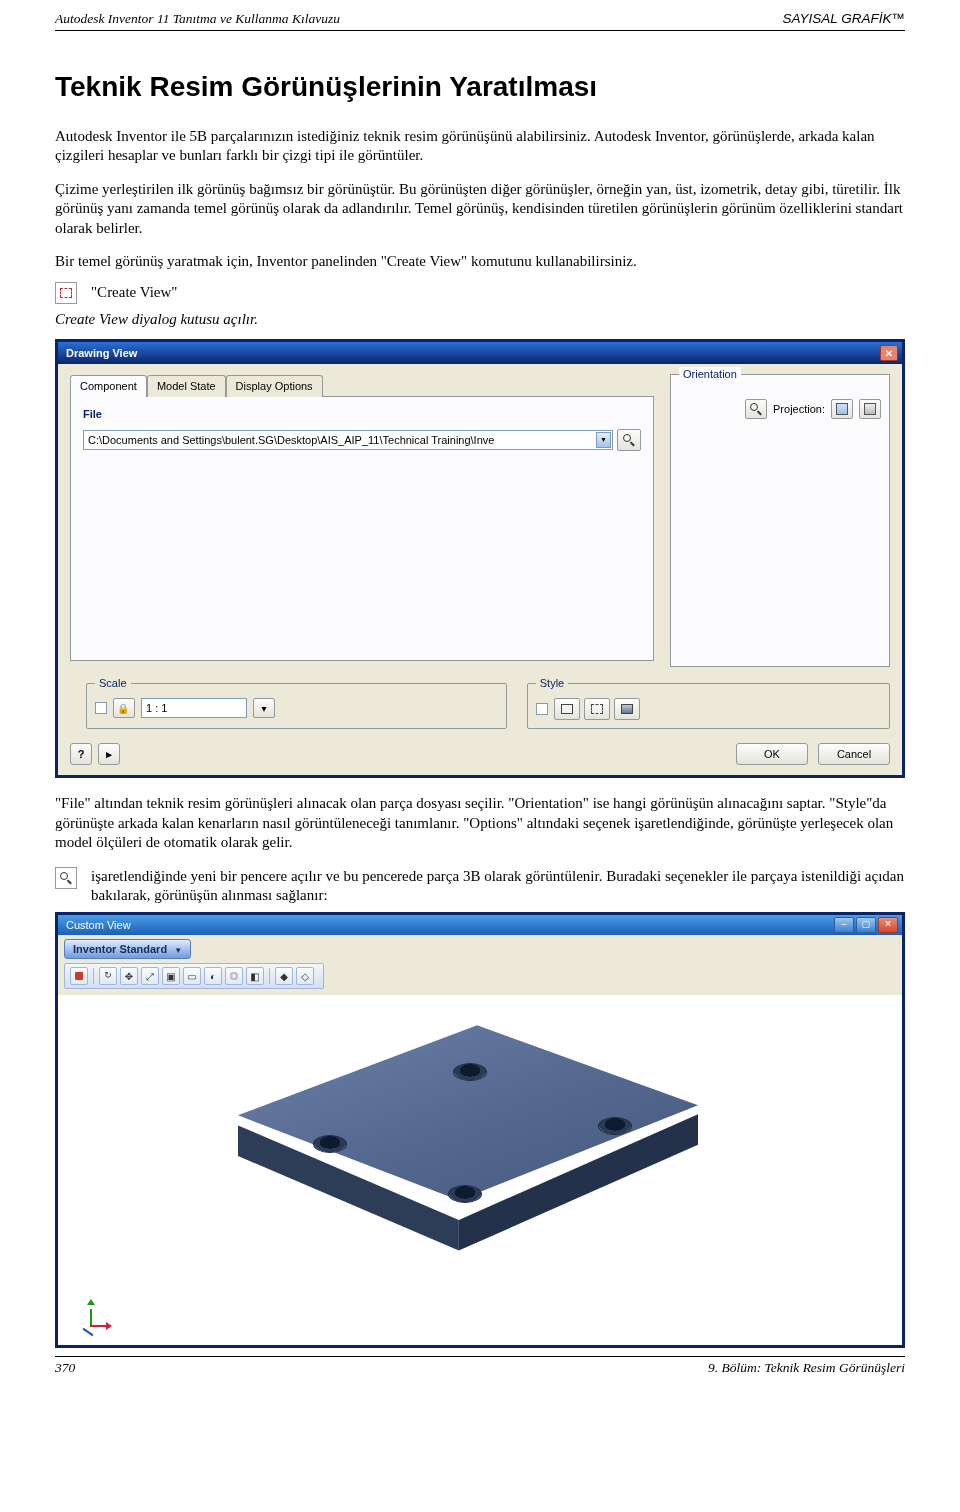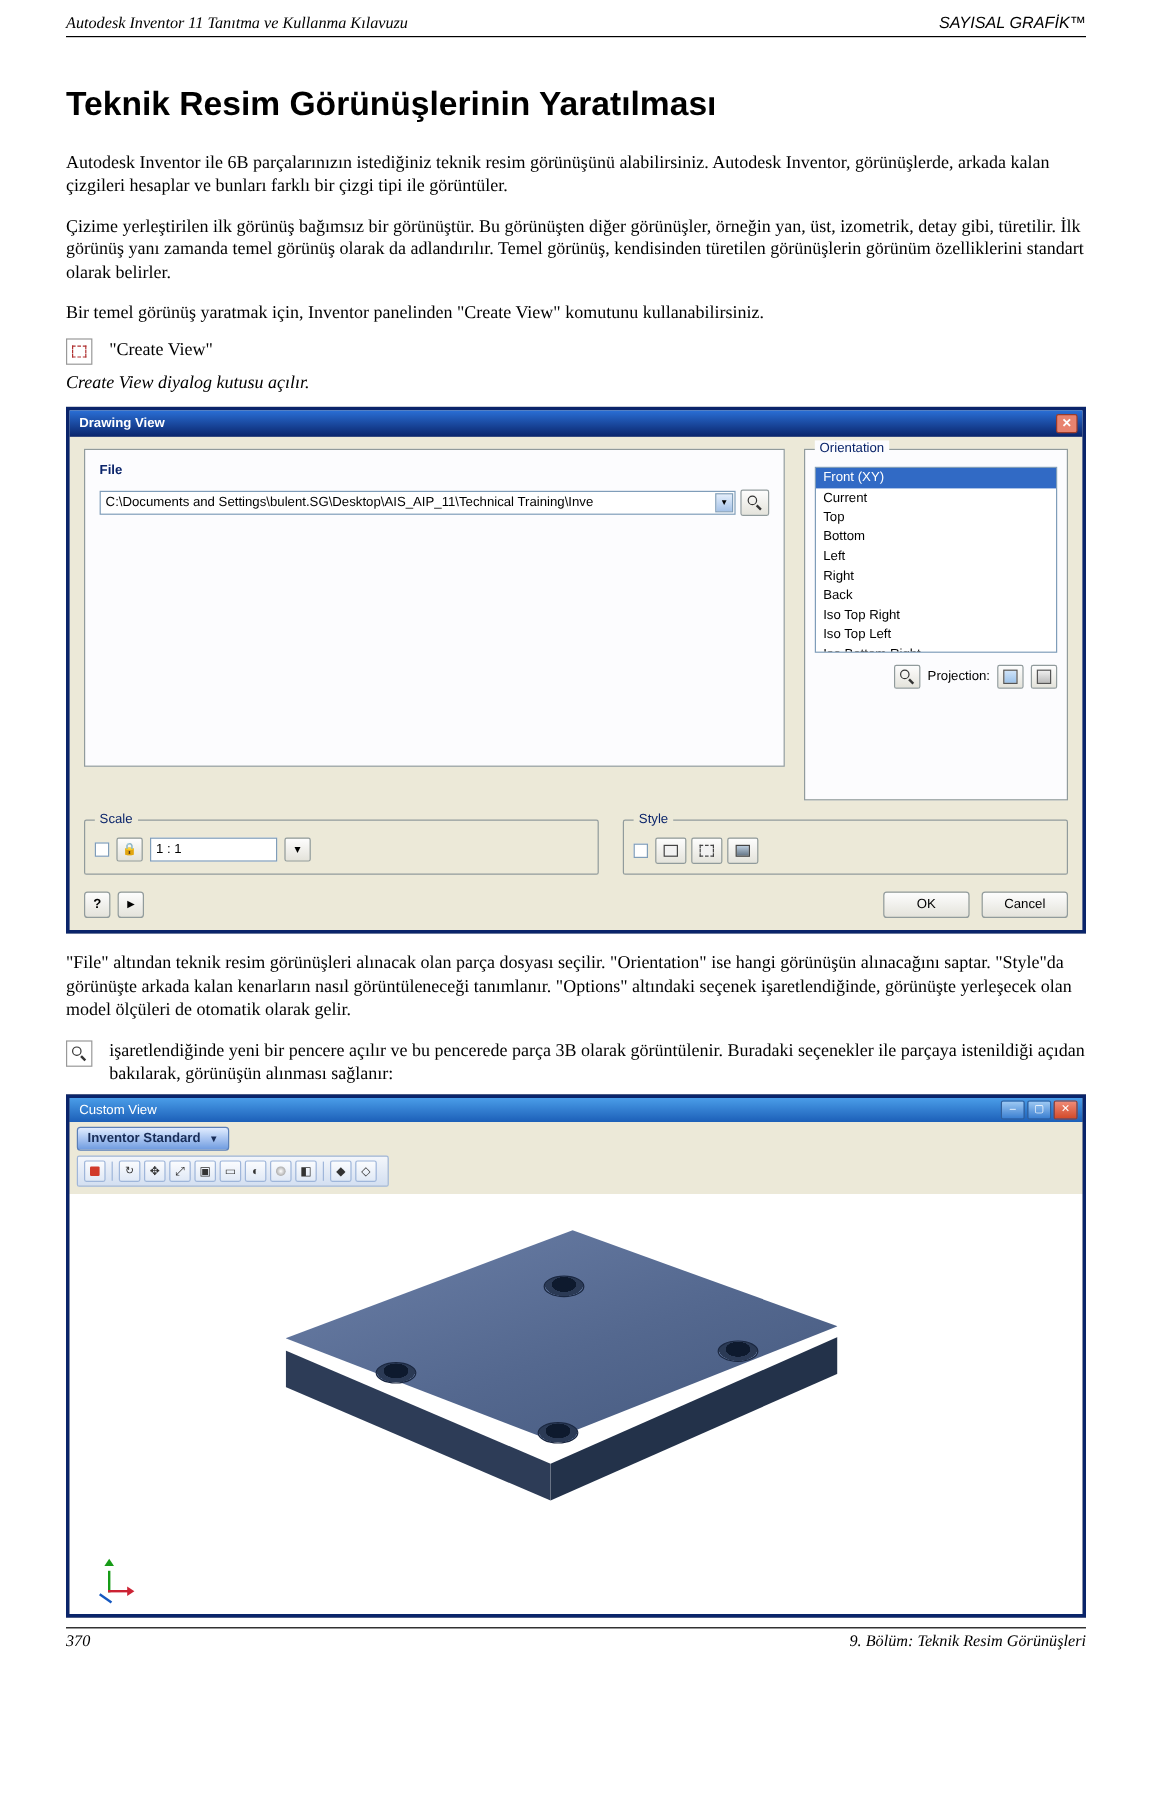--- a/index.html
+++ b/index.html
@@ -73,21 +73,21 @@
   .orient-list {
     border: 1px solid #7f9db9; background: #fff; height: 155px; overflow: hidden;
     font-size: 11px;
   }
   .orient-item { padding: 1px 6px; white-space: nowrap; }
   .orient-item.selected { background: #316ac5; color: #fff; }
   .orient-bottom { display: flex; justify-content: flex-end; align-items: center; gap: 6px; margin-top: 10px; }
   .orient-bottom .icon-btn { width: 22px; height: 20px; border: 1px solid #919b9c; background: linear-gradient(#fdfdfd,#e4e3db); border-radius: 2px; display:flex;align-items:center;justify-content:center;}
   .proj-cube { width: 12px; height: 12px; border:1px solid #555; background: linear-gradient(#cfe3f8,#9cc2ea); }
 
-  .bottom-grp-row { display: flex; gap: 20px; margin-top: 16px; }
+  .bottom-grp-row { display: flex; gap: 20px; margin-top: 16px; margin-left: 16px; }
   .bottom-grp { position: relative; flex: 1; border: 1px solid #919b9c; padding: 14px 8px 8px 8px; border-radius: 2px; }
   .bottom-grp .lbl { position: absolute; top: -8px; left: 8px; background: #ece9d8; padding: 0 4px; color: #0a246a; }
   .inline-row { display: flex; align-items: center; gap: 6px; }
   .ck { width: 12px; height: 12px; border: 1px solid #7f9db9; background: #fff; }
   .toggle-icon { width: 22px; height: 20px; border: 1px solid #919b9c; background: linear-gradient(#fdfdfd,#e4e3db); border-radius: 2px; display:flex;align-items:center;justify-content:center;font-size:10px;}
   .small-input { border: 1px solid #7f9db9; background: #fff; height: 20px; padding: 2px 4px; font-size: 11px; }
   .style-icons { display: flex; gap: 4px; }
   .style-btn { width: 26px; height: 22px; border: 1px solid #919b9c; background: linear-gradient(#fdfdfd,#e4e3db); border-radius: 2px; display:flex;align-items:center;justify-content:center;}
   .cube-sm { width: 12px; height: 10px; border:1px solid #444; background:#f2f2f2;}
   .dlg-buttons { display: flex; justify-content: flex-end; gap: 10px; margin-top: 14px; align-items:center; }
@@ -172,72 +172,64 @@
 <body>
 
 <div class="header-row">
   <span>Autodesk Inventor 11 Tanıtma ve Kullanma Kılavuzu</span>
   <span style="font-family:Arial,sans-serif;">SAYISAL GRAFİK™</span>
 </div>
 <div class="header-divider"></div>
 
 <h1>Teknik Resim Görünüşlerinin Yaratılması</h1>
 
-<p class="para">Autodesk Inventor ile 6B parçalarınızın istediğiniz teknik resim görünüşünü alabilirsiniz. Autodesk Inventor, görünüşlerde, arkada kalan çizgileri hesaplar ve bunları farklı bir çizgi tipi ile görüntüler.</p>
+<p class="para">Autodesk Inventor ile 5B parçalarınızın istediğiniz teknik resim görünüşünü alabilirsiniz. Autodesk Inventor, görünüşlerde, arkada kalan çizgileri hesaplar ve bunları farklı bir çizgi tipi ile görüntüler.</p>
 <p class="para">Çizime yerleştirilen ilk görünüş bağımsız bir görünüştür. Bu görünüşten diğer görünüşler, örneğin yan, üst, izometrik, detay gibi, türetilir. İlk görünüş yanı zamanda temel görünüş olarak da adlandırılır. Temel görünüş, kendisinden türetilen görünüşlerin görünüm özelliklerini standart olarak belirler.</p>
 <p class="para2">Bir temel görünüş yaratmak için, Inventor panelinden "Create View" komutunu kullanabilirsiniz.</p>
 
 <div class="create-view-row">
   <span class="mini-icon">
     <span class="dashed-rect"></span>
   </span>
   <span>"Create View"</span>
 </div>
 <p class="para2"><i>Create View diyalog kutusu açılır.</i></p>
 
 <div class="drawing-view-dialog">
   <div class="dv-titlebar">
     <span>Drawing View</span>
     <span class="dv-close">✕</span>
   </div>
   <div class="dv-body">
     <div class="dv-cols">
       <div class="dv-left">
+        <div class="tabs">
+          <div class="tab active">Component</div>
+          <div class="tab">Model State</div>
+          <div class="tab">Display Options</div>
+        </div>
         <div class="tab-panel">
           <div style="color:#0a246a;font-weight:bold;">File</div>
           <div class="file-row">
             <div class="file-input">
               <span>C:\Documents and Settings\bulent.SG\Desktop\AIS_AIP_11\Technical Training\Inve</span>
               <span class="dd-arrow">▾</span>
             </div>
             <div class="browse-btn">
               <span class="search-icon">
                 <span class="circ"></span>
                   <span class="hand"></span>
               </span>
             </div>
           </div>
         </div>
       </div>
       <div class="dv-right">
         <div class="orient-box">
           <span class="orient-title">Orientation</span>
-          <div class="orient-list">
-            <div class="orient-item selected">Front (XY)</div>
-            <div class="orient-item">Current</div>
-            <div class="orient-item">Top</div>
-            <div class="orient-item">Bottom</div>
-            <div class="orient-item">Left</div>
-            <div class="orient-item">Right</div>
-            <div class="orient-item">Back</div>
-            <div class="orient-item">Iso Top Right</div>
-            <div class="orient-item">Iso Top Left</div>
-            <div class="orient-item">Iso Bottom Right</div>
-
-          </div>
           <div class="orient-bottom">
             <div class="icon-btn">
               <span class="search-icon">
                   <span class="circ"></span>
                   <span class="hand"></span>
                 </span>
             </div>
             <span>Projection:</span>
             <div class="icon-btn">
                 <div class="proj-cube"></div>

